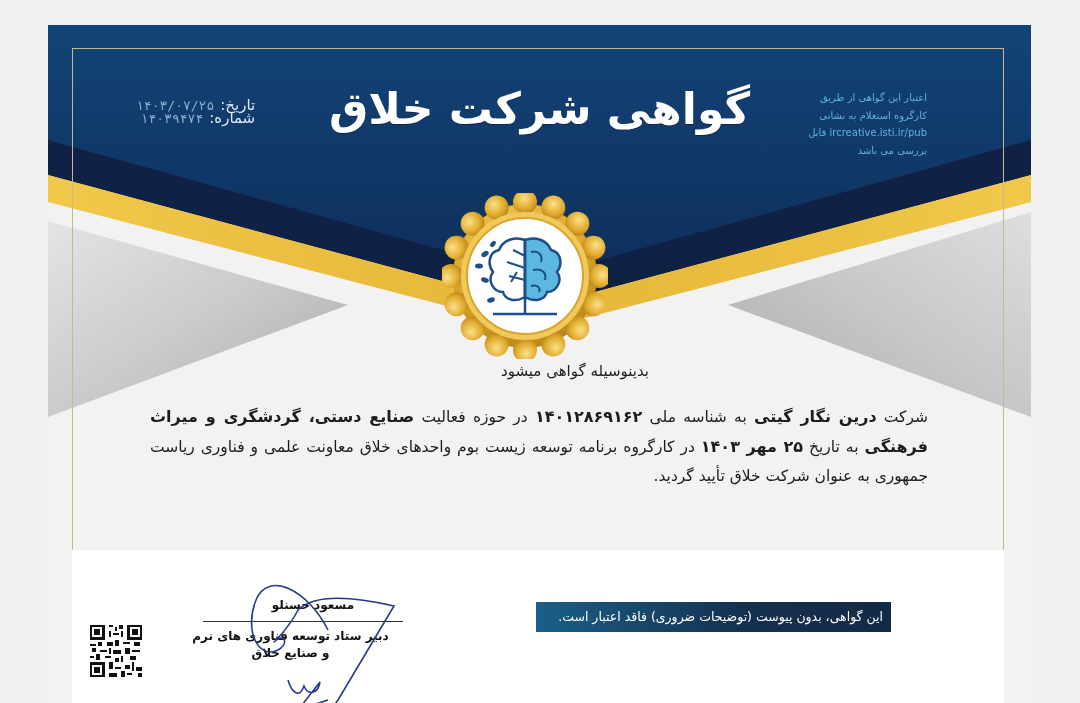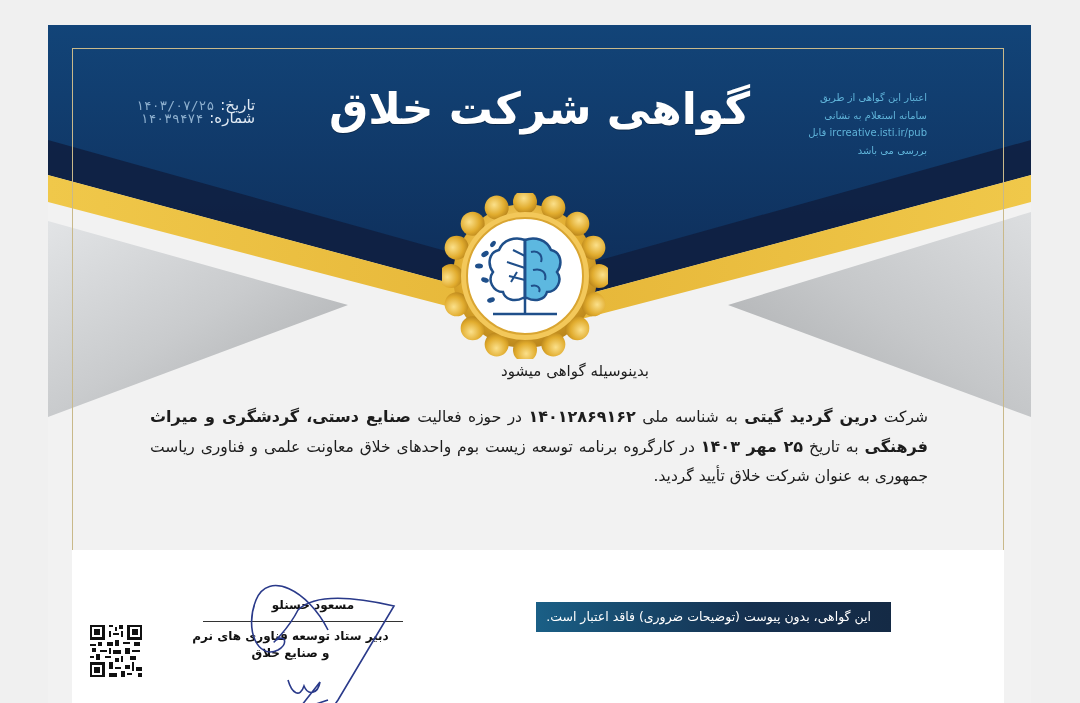--- a/index.html
+++ b/index.html
@@ -46,21 +46,21 @@
     color:#1d1d1d; font-size:15.5px; line-height:29px;
   }
   .body-text b { font-weight:bold; font-size:16px; }
   .footer-white {
     position:absolute; left:24px; top:525px; width:932px; height:158px; background:#ffffff;
   }
   .notice {
     position:absolute; left:488px; top:577px; width:355px; height:30px;
     background:linear-gradient(90deg,#1a5f86,#15304f 60%,#142a45);
     color:#ffffff; font-size:12.5px; direction:rtl; text-align:right;
-    line-height:30px; padding-right:20px; box-sizing:border-box;
+    line-height:30px; padding-right:8px; box-sizing:border-box;
   }
   .sig-name {
     position:absolute; left:190px; top:573px; width:150px; text-align:center;
     direction:rtl; font-size:12px; color:#111; font-weight:bold;
   }
   .sig-line { position:absolute; left:155px; top:596px; width:200px; height:1px; background:#333; }
   .sig-title {
     position:absolute; left:130px; top:603px; width:225px; text-align:center;
     direction:rtl; font-size:12px; color:#111; font-weight:bold; line-height:17px;
   }
@@ -105,21 +105,21 @@
 
     <polygon points="0,150 491,282 983,150 983,177 491,305 0,177" fill="url(#goldG)"></polygon>
   </svg>
 
   <div class="frame"></div>
 
   <div class="title">گواهی شرکت خلاق</div>
 
   <div class="validity">
     <div>اعتبار این گواهی از طریق</div>
-    <div>سامانه استعلام به نشانی</div>
+    <div>کارگروه استعلام به نشانی</div>
     <div>ircreative.isti.ir/pub  قابل</div>
     <div>بررسی می باشد</div>
   </div>
 
   <div class="meta">
     <div class="row">
       <span class="lbl">تاریخ:</span>
       <span class="val">۱۴۰۳/۰۷/۲۵</span>
     </div>
     <div class="row">
@@ -176,21 +176,21 @@
       <ellipse cx="-40" cy="-22" rx="4" ry="2.5" fill="#1f4f8a" transform="rotate(-30 -40 -22)"></ellipse>
       <ellipse cx="-46" cy="-10" rx="4" ry="2.5" fill="#1f4f8a"></ellipse>
       <ellipse cx="-40" cy="4" rx="4" ry="2.5" fill="#1f4f8a" transform="rotate(20 -40 4)"></ellipse>
       <ellipse cx="-34" cy="24" rx="4" ry="2.5" fill="#1f4f8a" transform="rotate(-20 -34 24)"></ellipse>
       <ellipse cx="-32" cy="-32" rx="3.5" ry="2.2" fill="#1f4f8a" transform="rotate(-50 -32 -32)"></ellipse>
     </g>
   </svg>
 
   <div class="intro">بدینوسیله گواهی میشود</div>
 
-  <div class="body-text"><span>شرکت </span><b>درین گردید گیتی</b><span> به شناسه ملی </span><b>۱۴۰۱۲۸۶۹۱۶۲</b><span> در حوزه فعالیت </span><b>صنایع دستی، گردشگری و میراث فرهنگی</b><span> به تاریخ </span><b>۲۵ مهر ۱۴۰۳</b><span> در کارگروه برنامه توسعه زیست بوم واحدهای خلاق معاونت علمی و فناوری ریاست جمهوری به عنوان شرکت خلاق تأیید گردید.</span></div>
+  <div class="body-text"><span>شرکت </span><b>درین نگار گیتی</b><span> به شناسه ملی </span><b>۱۴۰۱۲۸۶۹۱۶۲</b><span> در حوزه فعالیت </span><b>صنایع دستی، گردشگری و میراث فرهنگی</b><span> به تاریخ </span><b>۲۵ مهر ۱۴۰۳</b><span> در کارگروه برنامه توسعه زیست بوم واحدهای خلاق معاونت علمی و فناوری ریاست جمهوری به عنوان شرکت خلاق تأیید گردید.</span></div>
 
   <div class="footer-white"></div>
 
   <div class="notice">این گواهی، بدون پیوست (توضیحات ضروری) فاقد اعتبار است.</div>
 
   <div class="sig-name">مسعود حسنلو</div>
   <div class="sig-line"></div>
   <div class="sig-title">
     <div>دبیر ستاد توسعه فناوری های نرم</div>
     <div>و صنایع خلاق</div>

